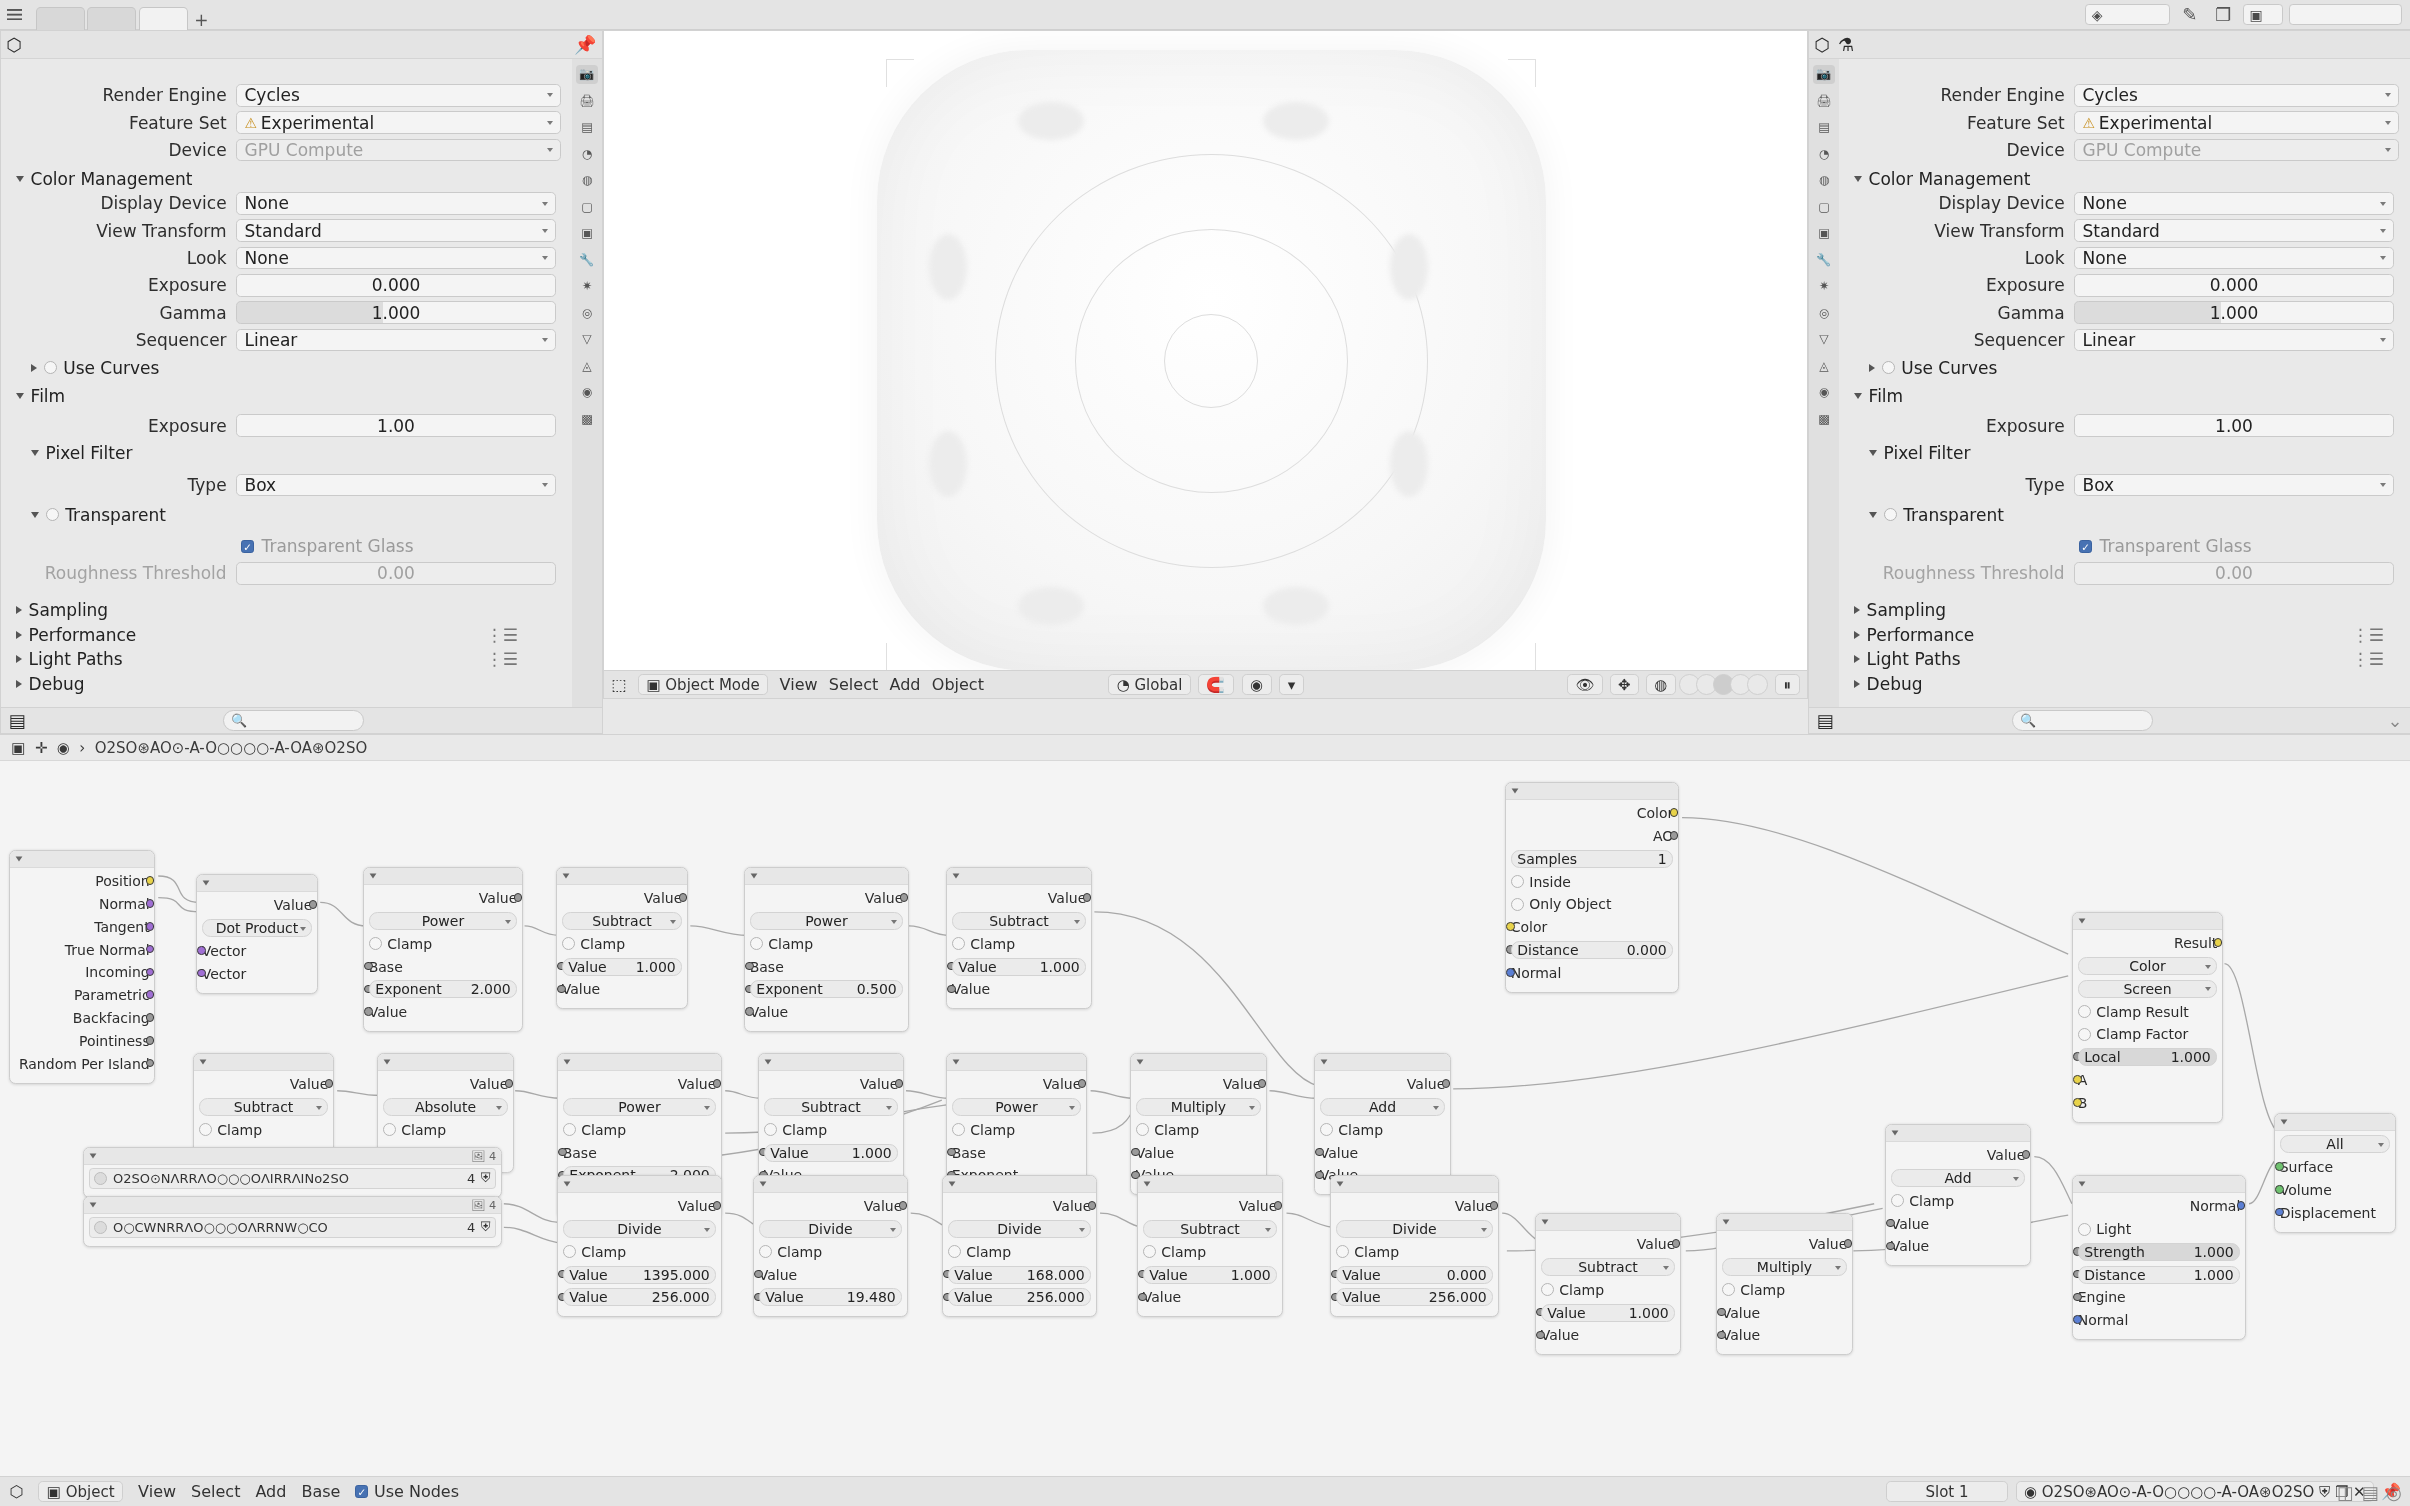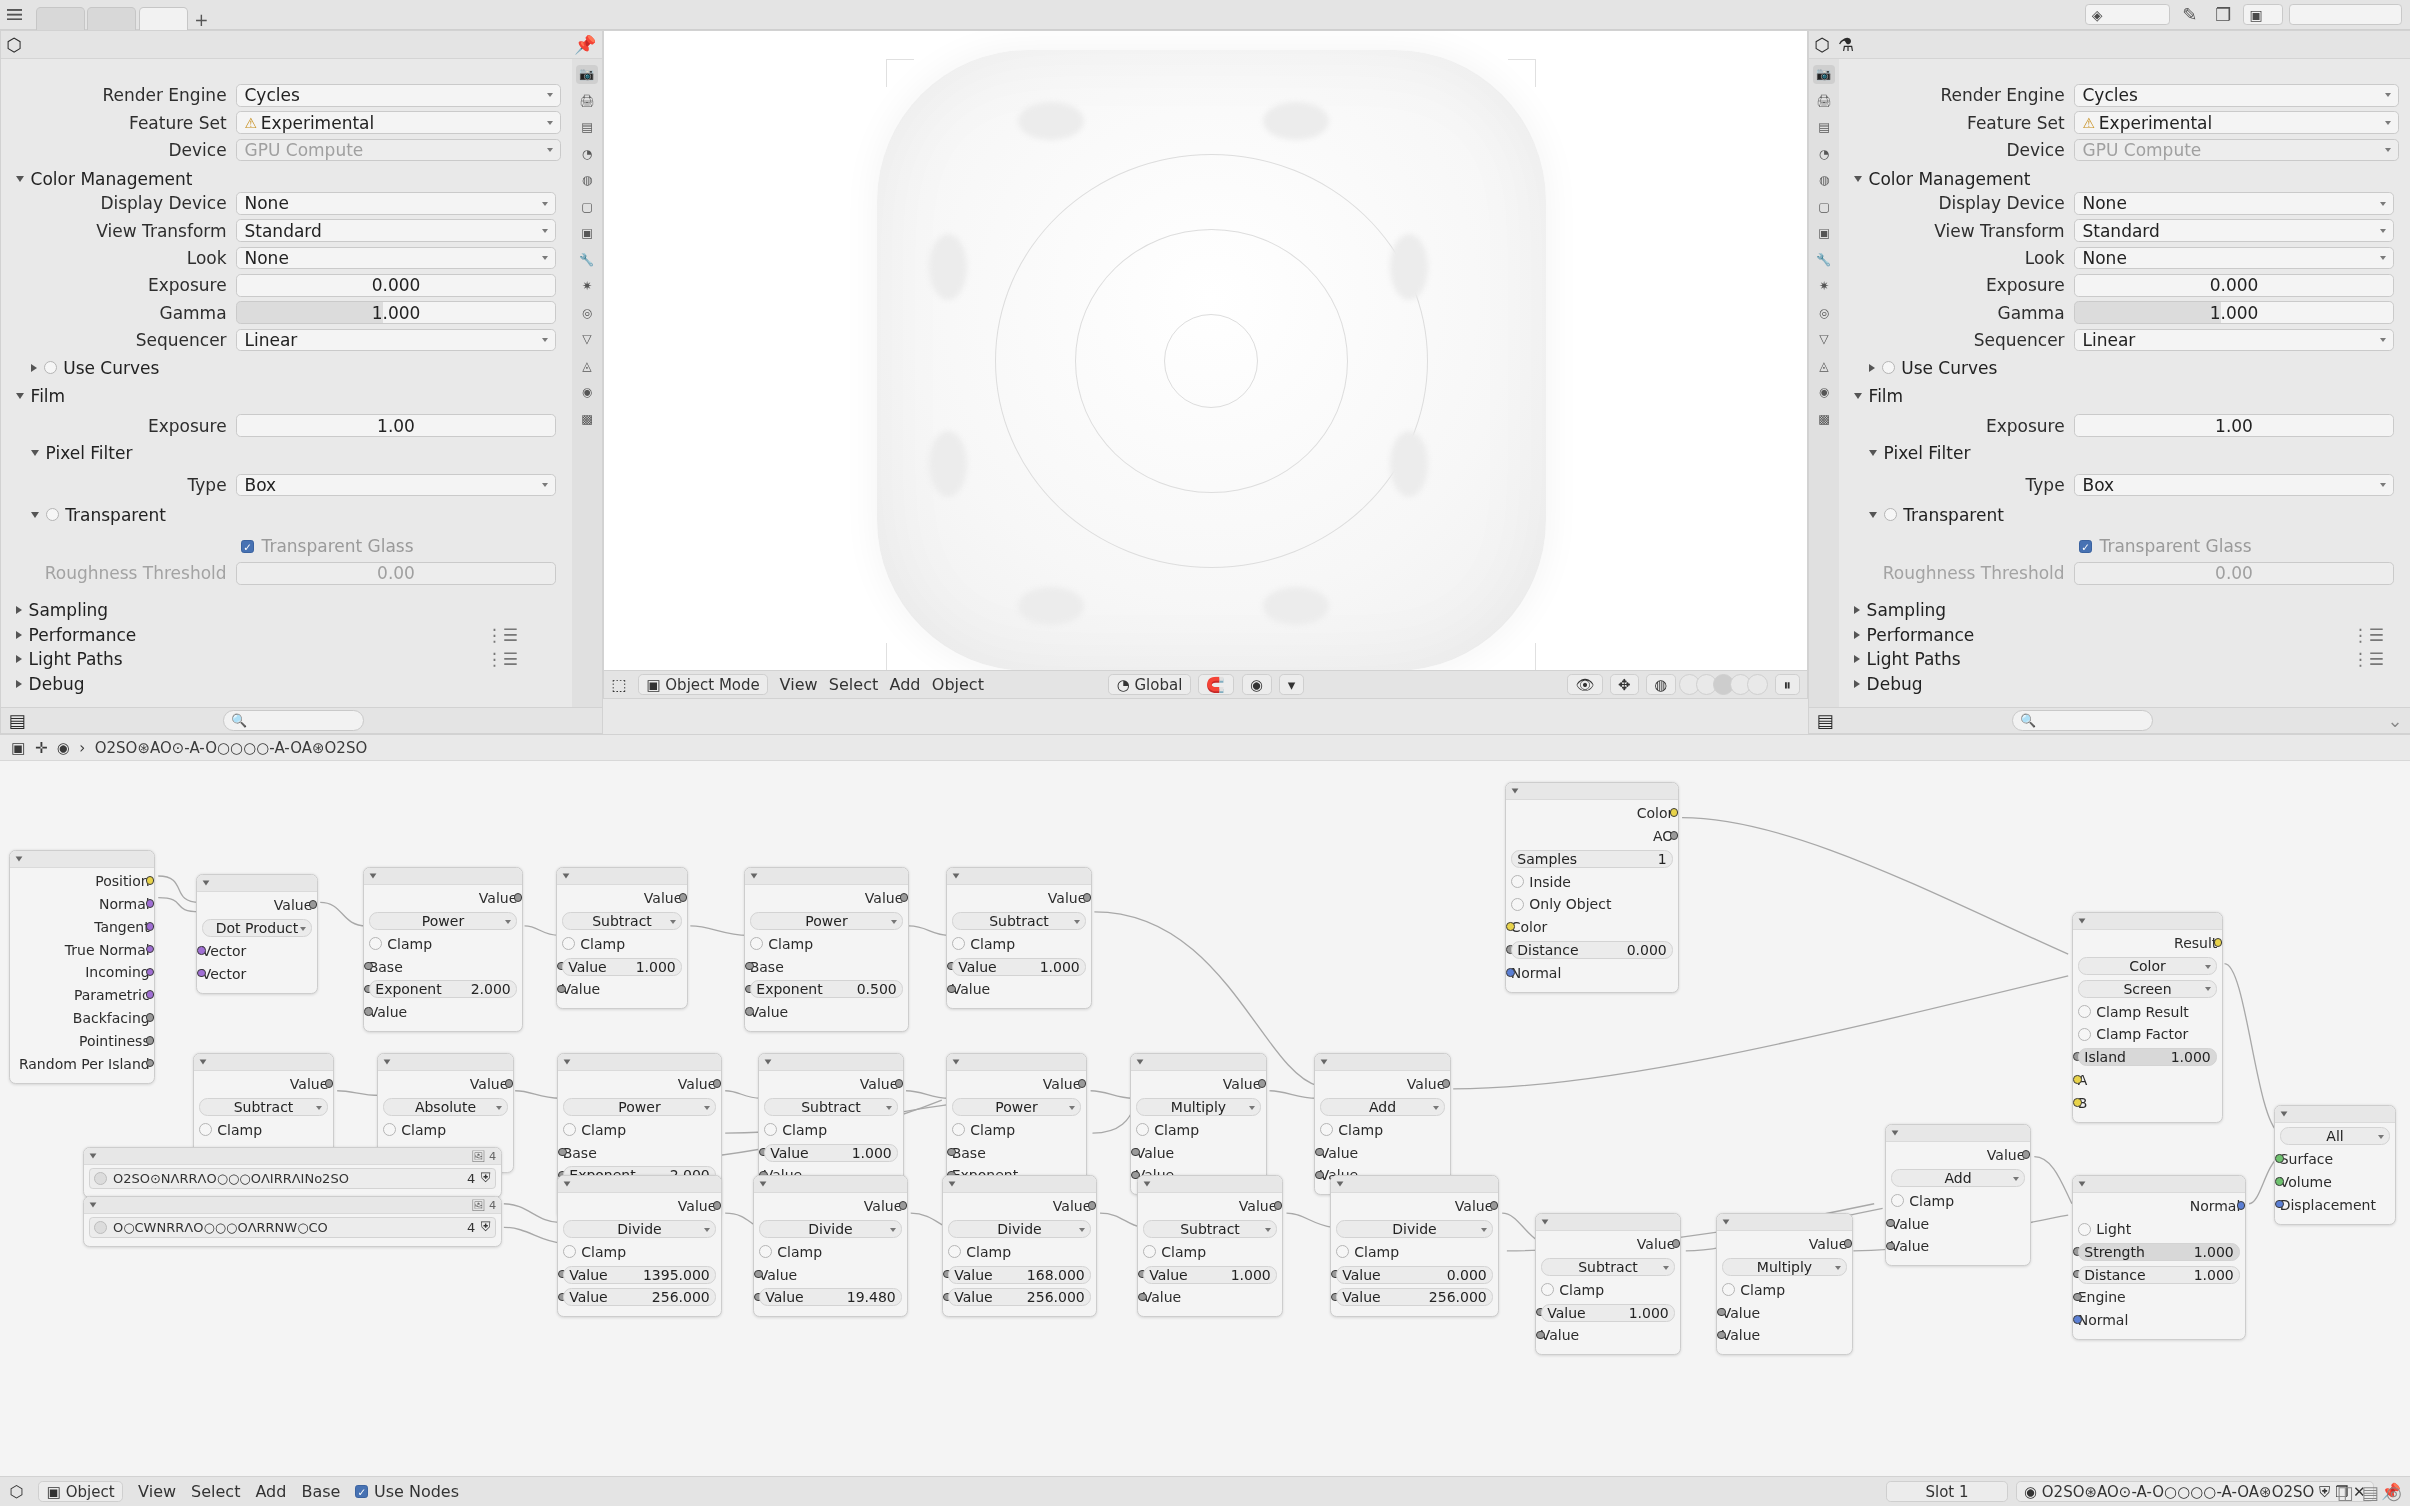--- a/index.html
+++ b/index.html
@@ -1054,36 +1054,36 @@
               <span class="radio"></span>
               <span>Clamp Result</span>
             </div>
           <div class="nrow ncheck">
               <span class="radio"></span>
               <span>Clamp Factor</span>
             </div>
           <div class="nrow">
               <span class="sock in gray" style="top:4.7px"></span>
               <div class="nfield split" style="background:#d8d8d8">
-                <span>Island</span>
+                <span>Local</span>
                 <span>1.000</span>
               </div>
             </div>
           <div class="nrow">
               <span class="sock in yellow" style="top:4.7px"></span>
               <span class="nlabel">A</span>
             </div>
           <div class="nrow">
               <span class="sock in yellow" style="top:4.7px"></span>
               <span class="nlabel">B</span>
             </div>
         </div>
       </div>
 
-      <div class="node" style="left:2274px; top:344px; width:122px;">
+      <div class="node" style="left:2274px; top:352px; width:122px;">
         <div class="node-head">
             <span class="tri-open"></span>
           </div>
         <div class="node-body">
           <div class="nrow">
               <div class="nfield drop">All</div>
             </div>
           <div class="nrow">
               <span class="sock in green" style="top:4.7px"></span>
               <span class="nlabel">Surface</span>

